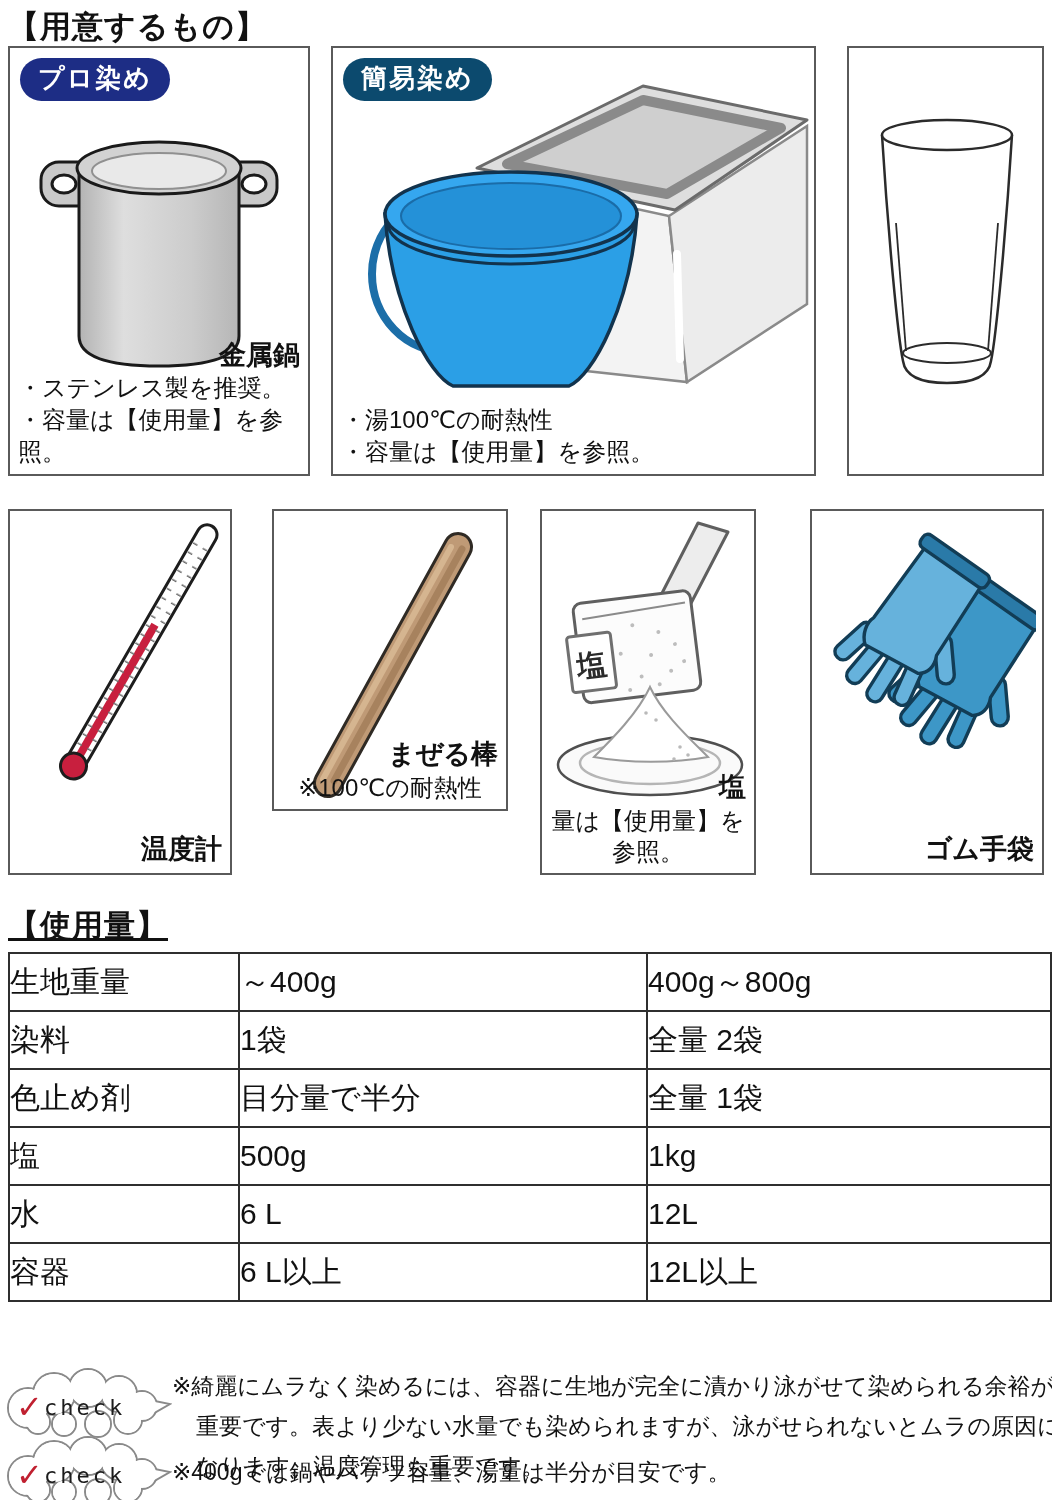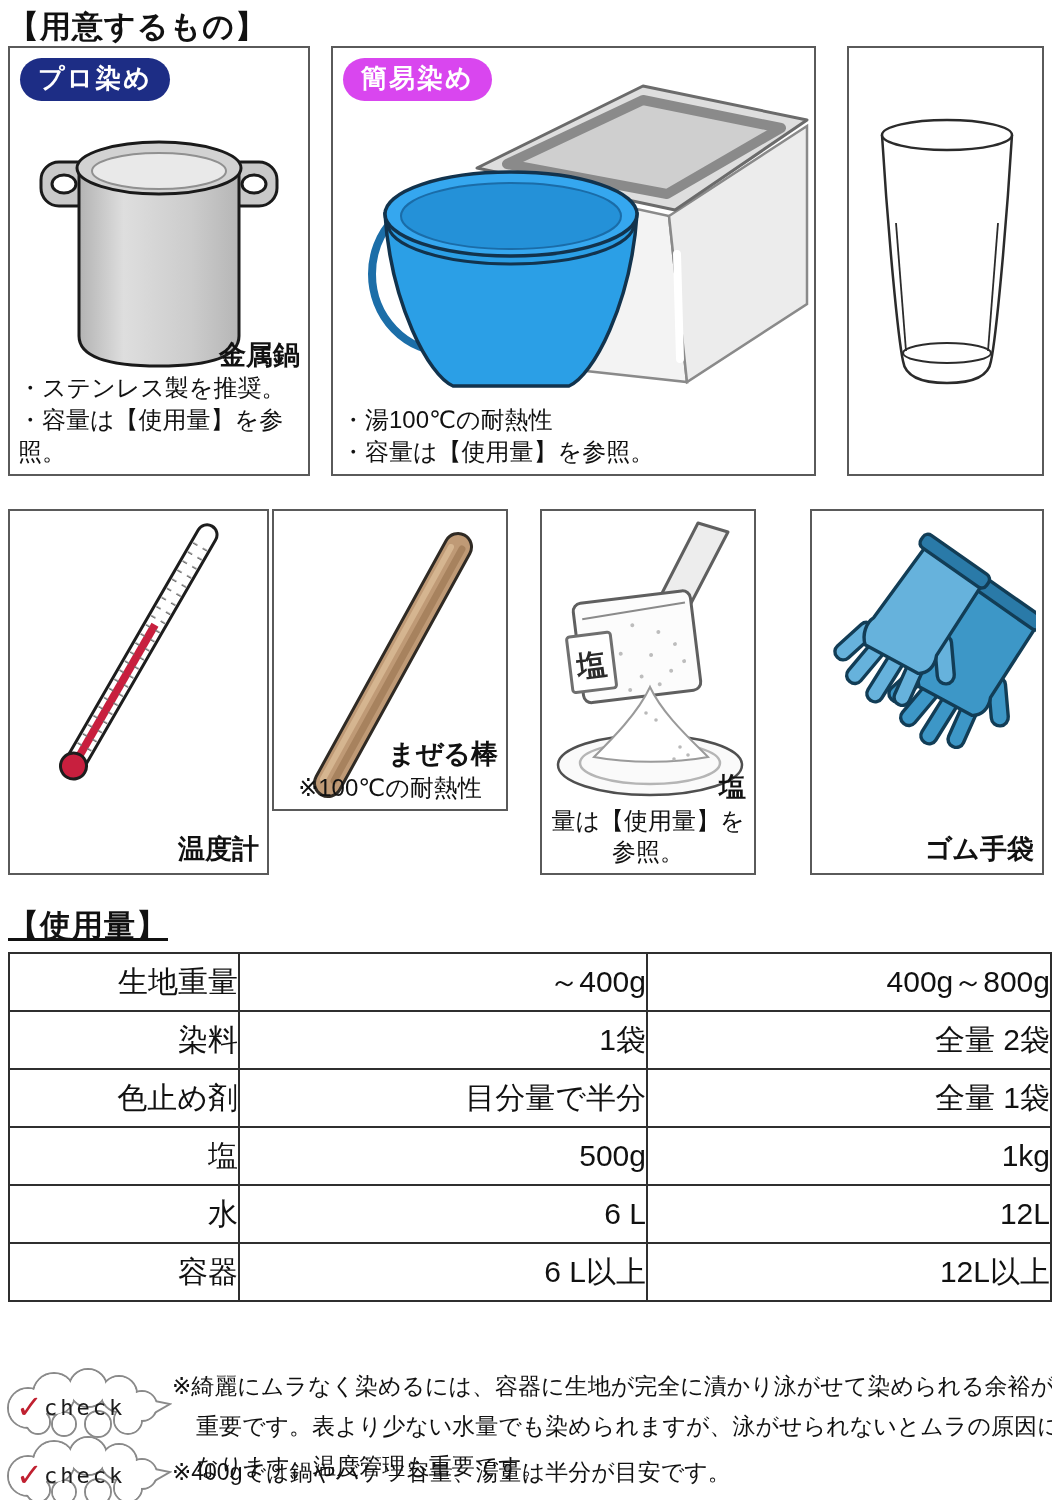--- a/index.html
+++ b/index.html
@@ -16,21 +16,21 @@
   .caption{position:absolute;left:8px;right:8px;bottom:6px;}
   .item-name{font-weight:bold;font-size:27px;text-align:right;line-height:1.25;}
   .bullets{font-size:24px;line-height:1.33;text-align:left;}
   .item-note{font-size:24px;text-align:center;line-height:1.3;}
   .illus{position:absolute;}
   table.usage{
     position:absolute;left:8px;top:952px;width:1036px;border-collapse:collapse;
     font-size:30px;table-layout:fixed;
   }
   table.usage td{
-    border:2px solid #2f2f2f;text-align:right;height:56px;padding:0;
+    border:2px solid #2f2f2f;text-align:left;height:56px;padding:0;
     vertical-align:middle;
   }
   td.c0{width:228px;}
   td.c1{width:406px;}
   td.c2{width:402px;}
   .note-text{position:absolute;font-size:23px;line-height:40px;
     text-indent:-24px;padding-left:24px;letter-spacing:0;}
   .bubble{position:absolute;}
 </style>
 </head>
@@ -60,21 +60,21 @@
       <ellipse cx="126" cy="61" rx="67" ry="18" fill="#e9e9e9" stroke="#909090" stroke-width="2"></ellipse>
     </svg>
     <div class="caption">
       <div class="item-name">金属鍋</div>
       <div class="bullets">・ステンレス製を推奨。</div>
       <div class="bullets">・容量は【使用量】を参照。</div>
     </div>
   </div>
 
   <div class="ibox" style="left:331px;top:46px;width:485px;height:430px;">
-    <div class="badge" style="background-color: #d946ef;">簡易染め</div>
+    <div class="badge" style="background-color: #0c4a6e;">簡易染め</div>
     <svg class="illus" style="left:4px;top:16px;" width="475" height="350" viewBox="0 0 475 350">
 
       <polygon points="148,112 332,152 350,318 148,296" fill="#f3f3f3" stroke="#8a8a8a" stroke-width="2.5"></polygon>
       <polygon points="332,152 470,62 470,240 350,318" fill="#ececec" stroke="#8a8a8a" stroke-width="2.5"></polygon>
       <line x1="340" y1="190" x2="343" y2="295" stroke="#ffffff" stroke-width="8" stroke-linecap="round"></line>
       <polygon points="140,104 306,22 470,56 338,146" fill="#dedede" stroke="#6b6b6b" stroke-width="3" stroke-linejoin="round"></polygon>
       <polygon points="170,100 306,36 444,64 330,130" fill="#cfcfcf" stroke="#8a8a8a" stroke-width="10" stroke-linejoin="round"></polygon>
 
       <ellipse cx="110" cy="210" rx="75" ry="78" fill="none" stroke="#1c6ea8" stroke-width="8"></ellipse>
       <path d="M48,150 C54,240 92,312 116,322 L232,322 C256,312 294,240 300,150 Z" stroke="#12334d" stroke-width="3.5" fill="#2b9fe6"></path>
@@ -91,21 +91,21 @@
   <div class="ibox" style="left:847px;top:46px;width:197px;height:430px;">
     <svg class="illus" style="left:21px;top:55px;" width="155" height="290" viewBox="0 0 155 290">
       <path d="M12,32 C18,130 28,235 33,258 C35,272 48,280 77,280 C106,280 119,272 121,258 C126,235 136,130 142,32" fill="#ffffff" stroke="#2b2b2b" stroke-width="2.5"></path>
       <ellipse cx="77" cy="32" rx="65" ry="15" fill="#ffffff" stroke="#2b2b2b" stroke-width="2.5"></ellipse>
       <path d="M26,120 L36,248" fill="none" stroke="#2b2b2b" stroke-width="1.8"></path>
       <path d="M128,120 L118,248" fill="none" stroke="#2b2b2b" stroke-width="1.8"></path>
       <ellipse cx="77" cy="250" rx="44" ry="10" fill="none" stroke="#2b2b2b" stroke-width="2"></ellipse>
     </svg>
   </div>
 
-  <div class="ibox" style="left:8px;top:509px;width:261px;height:366px;">
+  <div class="ibox" style="left:8px;top:509px;width:224px;height:366px;">
     <svg class="illus" style="left:8px;top:6px;" width="205" height="292" viewBox="0 0 205 292">
       <defs>
         <pattern id="tickp" width="16" height="10.5" patternUnits="userSpaceOnUse">
           <line x1="3" y1="5" x2="13" y2="5" stroke="#6a6a6a" stroke-width="1.5"></line>
         </pattern>
       </defs>
       <g transform="translate(48,262) rotate(30)">
         <rect x="-10" y="-292" width="20" height="288" rx="10" fill="#ffffff" stroke="#1d1d1d" stroke-width="3"></rect>
         <rect x="-4" y="-178" width="8" height="162" fill="#c81f3e"></rect>
         <circle cx="0" cy="-15" r="13" stroke="#1d1d1d" stroke-width="3" fill="#c81f3e"></circle>

